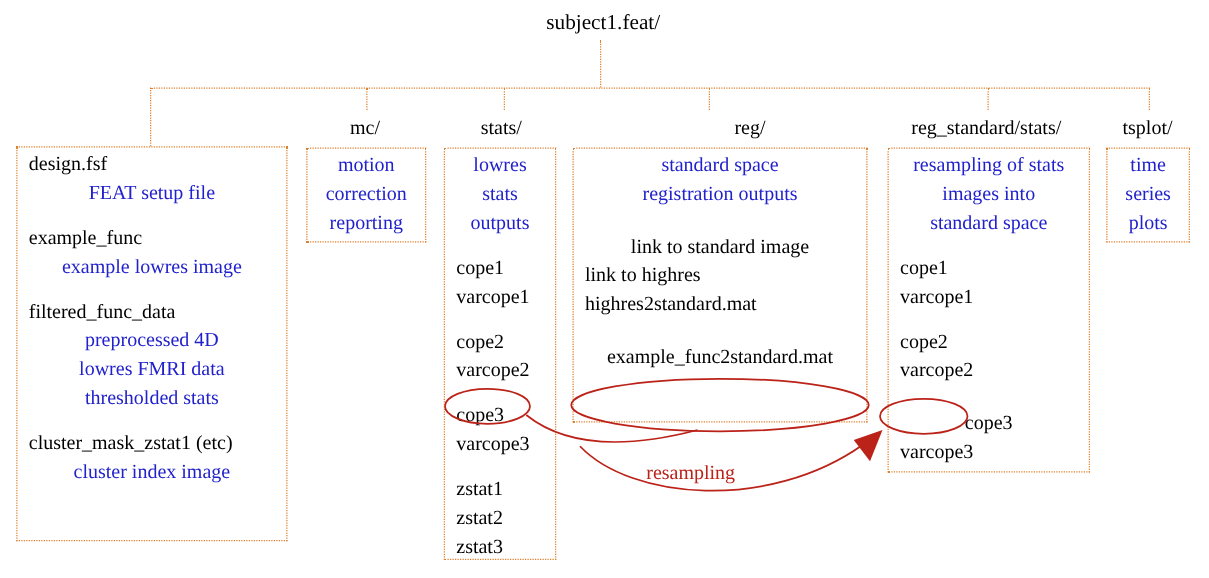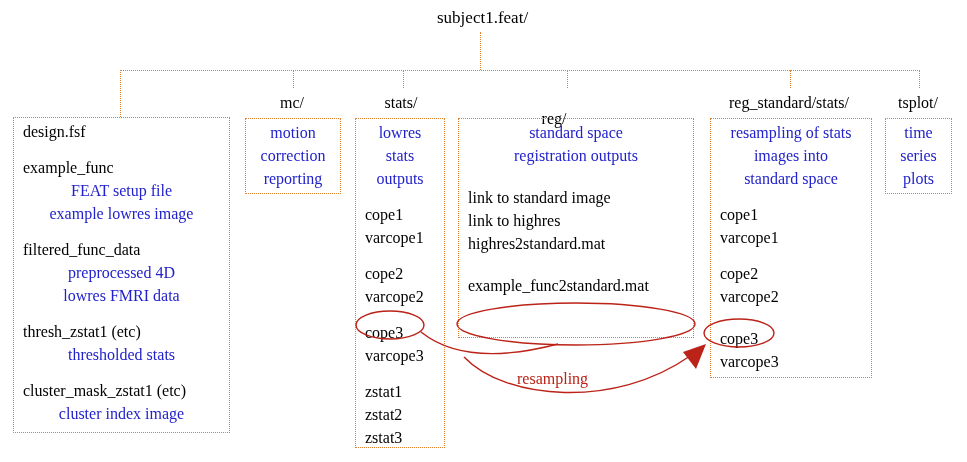--- a/index.html
+++ b/index.html
@@ -19,21 +19,21 @@
     border:1px dotted var(--orange);
     padding:2px 9px;
     box-sizing:border-box;
     background:transparent;
   }
   .entry{
     font-size:16px;line-height:23px;white-space:nowrap;color:var(--black);
   }
   .desc{color:var(--blue);text-align:center;}
   .gap{margin-top:13px;}
-  .gap2{margin-top:19px;}
+  .gap2{margin-top:19px;text-align:center;}
   .collabel{
     position:absolute;transform:translateX(-50%);
     font-size:16px;line-height:20px;color:var(--black);white-space:nowrap;
   }
   .vline{position:absolute;width:0;border-left:1px dotted var(--orange);}
   .hline{position:absolute;height:0;border-top:1px dotted var(--orange);}
   #page-title{
     position:absolute;left:437px;top:8px;
     font-size:17px;color:var(--black);white-space:nowrap;text-align:center;
   }
@@ -55,33 +55,32 @@
 <div class="hline" style="left:120px;top:70px;width:800px;"></div>
 <div class="vline" style="left:120px;top:70px;height:47px;"></div>
 <div class="vline" style="left:293px;top:70px;height:18px;"></div>
 <div class="vline" style="left:403px;top:70px;height:18px;"></div>
 <div class="vline" style="left:567px;top:70px;height:18px;"></div>
 <div class="vline" style="left:790px;top:70px;height:18px;"></div>
 <div class="vline" style="left:919px;top:70px;height:18px;"></div>
 
 <div class="collabel" style="left:292px;top:93px;">mc/</div>
 <div class="collabel" style="left:401px;top:93px;">stats/</div>
-<div class="collabel" style="left:554px;top:93px;margin-top:16px;">reg/</div>
+<div class="collabel" style="left:600px;top:93px;">reg/</div>
 <div class="collabel" style="left:789px;top:93px;">reg_standard/stats/</div>
 <div class="collabel" style="left:918px;top:93px;">tsplot/</div>
 
 <div class="box" style="left:13px;top:117px;width:217px;height:316px;">
   <div class="entry">design.fsf</div>
+  <div class="entry desc">FEAT setup file</div>
   <div class="entry gap">example_func</div>
-  <div class="entry desc">FEAT setup file</div>
   <div class="entry desc">example lowres image</div>
   <div class="entry gap">filtered_func_data</div>
   <div class="entry desc">preprocessed 4D</div>
   <div class="entry desc">lowres FMRI data</div>
-  <div class="entry gap">thresh_zstat1 (etc)</div>
   <div class="entry desc">thresholded stats</div>
   <div class="entry gap">cluster_mask_zstat1 (etc)</div>
   <div class="entry desc">cluster index image</div>
 </div>
 
 <div class="box" style="left:245px;top:118px;width:96px;height:76px;">
   <div class="entry desc">motion</div>
   <div class="entry desc">correction</div>
   <div class="entry desc">reporting</div>
 </div>

